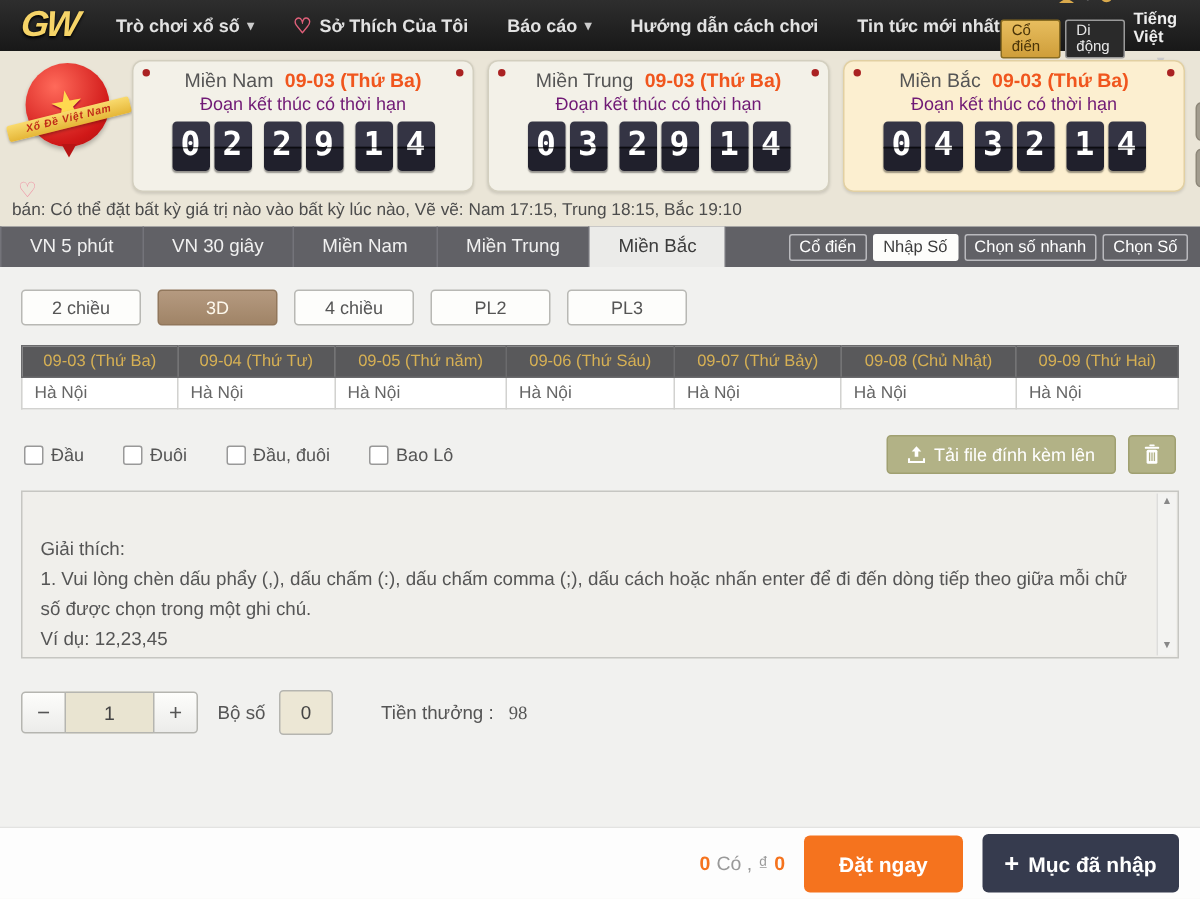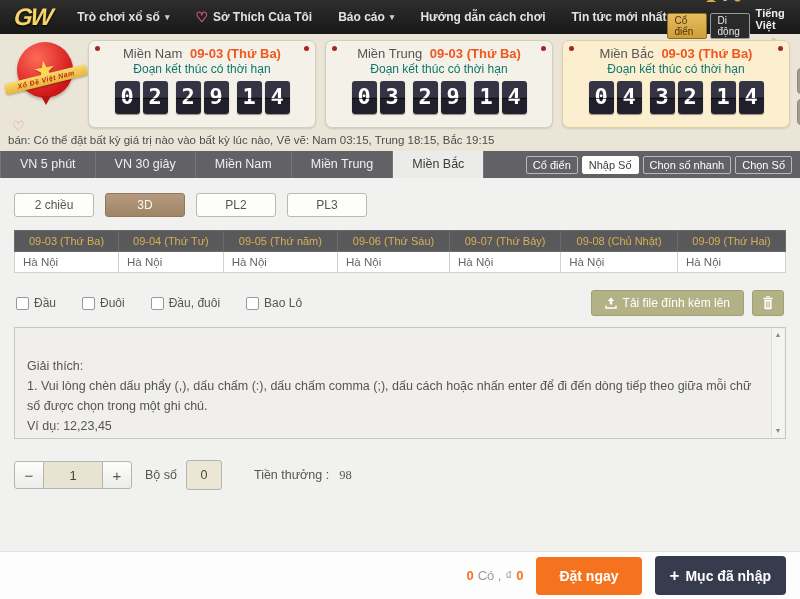--- a/index.html
+++ b/index.html
@@ -43,21 +43,21 @@
   .mascot-heart { position:absolute; left:8px; bottom:0px; color:#ef92a4; font-size:14px; }
 
   .panels { display:flex; gap:9px; flex:1; }
   .cdpanel { position:relative; width:228px; height:88px; background:#f3f1e8; border:1px solid #d3cfbf;
     border-radius:7px; text-align:center; padding-top:5px; box-shadow:0 1px 2px rgba(0,0,0,.12); }
   .cdpanel.selected { background:#fcefd0; border-color:#e2d0a2; }
   .dot { position:absolute; top:5px; width:5px; height:5px; border-radius:50%; background:#a22; }
   .dot.l { left:6px; } .dot.r { right:6px; }
   .cdtitle { font-size:13px; color:#555; }
   .cddate { color:#f0561e; font-weight:bold; margin-left:4px; }
-  .cdsub { font-size:12px; color:#0f766e; margin-top:1px; }
+  .cdsub { font-size:12px; color:#701a75; margin-top:1px; }
   .digits { display:flex; justify-content:center; gap:8px; margin-top:5px; }
   .pair { display:flex; gap:3px; }
   .digit { position:relative; width:25px; height:33px; border-radius:3px; color:#fff;
     background:linear-gradient(#343444 49%, #20202c 51%); font-family:"DejaVu Sans Mono", monospace;
     font-size:22px; font-weight:bold; line-height:32px; text-align:center; box-shadow:0 1px 1px rgba(0,0,0,.4); }
   .digit::after { content:""; position:absolute; left:0; right:0; top:50%; height:1px; background:rgba(0,0,0,.6); }
 
   .sideicons { display:flex; flex-direction:column; gap:5px; margin-left:7px; padding-top:28px; }
   .sqicon { width:26px; height:26px; background:#a29c8e; border:1px solid #8d8779; border-radius:4px;
     display:flex; align-items:center; justify-content:center; cursor:pointer; }
@@ -275,41 +275,42 @@
       <div class="sqicon">
         <svg width="15" height="15" viewBox="0 0 15 15">
             <path d="M3 1.5 H8 L11 4.5 V13 H3 Z" fill="none" stroke="#fff" stroke-width="1"></path>
             <circle cx="10" cy="10.5" r="3.1" fill="#a29c8e" stroke="#fff" stroke-width="1"></circle>
             <path d="M10 8.9 V10.5 H11.6" stroke="#fff" stroke-width=".9" fill="none"></path>
           </svg>
       </div>
     </div>
   </div>
 
-  <div class="infoline">bán: Có thể đặt bất kỳ giá trị nào vào bất kỳ lúc nào,   Vẽ vẽ: Nam 03:15, Trung 18:15, Bắc 19:15</div>
+  <div class="infoline">bán: Có thể đặt bất kỳ giá trị nào vào bất kỳ lúc nào,   Vẽ vẽ: Nam 17:15, Trung 18:15, Bắc 19:10</div>
 
   <div class="tabbar">
     <div class="tab">VN 5 phút</div>
     <div class="tab">VN 30 giây</div>
     <div class="tab">Miền Nam</div>
     <div class="tab">Miền Trung</div>
     <div class="tab active">Miền Bắc</div>
     <div class="modes">
       <div class="mode">Cổ điển</div>
       <div class="mode active">Nhập Số</div>
       <div class="mode">Chọn số nhanh</div>
       <div class="mode">Chọn Số</div>
     </div>
   </div>
 
   <div class="content">
 
     <div class="subtabs">
       <div class="subtab">2 chiều</div>
       <div class="subtab active">3D</div>
+      <div class="subtab">4 chiều</div>
       <div class="subtab">PL2</div>
       <div class="subtab">PL3</div>
     </div>
 
     <table class="sched">
       <tbody>
           <tr>
         <th>09-03 (Thứ Ba)</th>
         <th>09-04 (Thứ Tư)</th>
         <th>09-05 (Thứ năm)</th>

